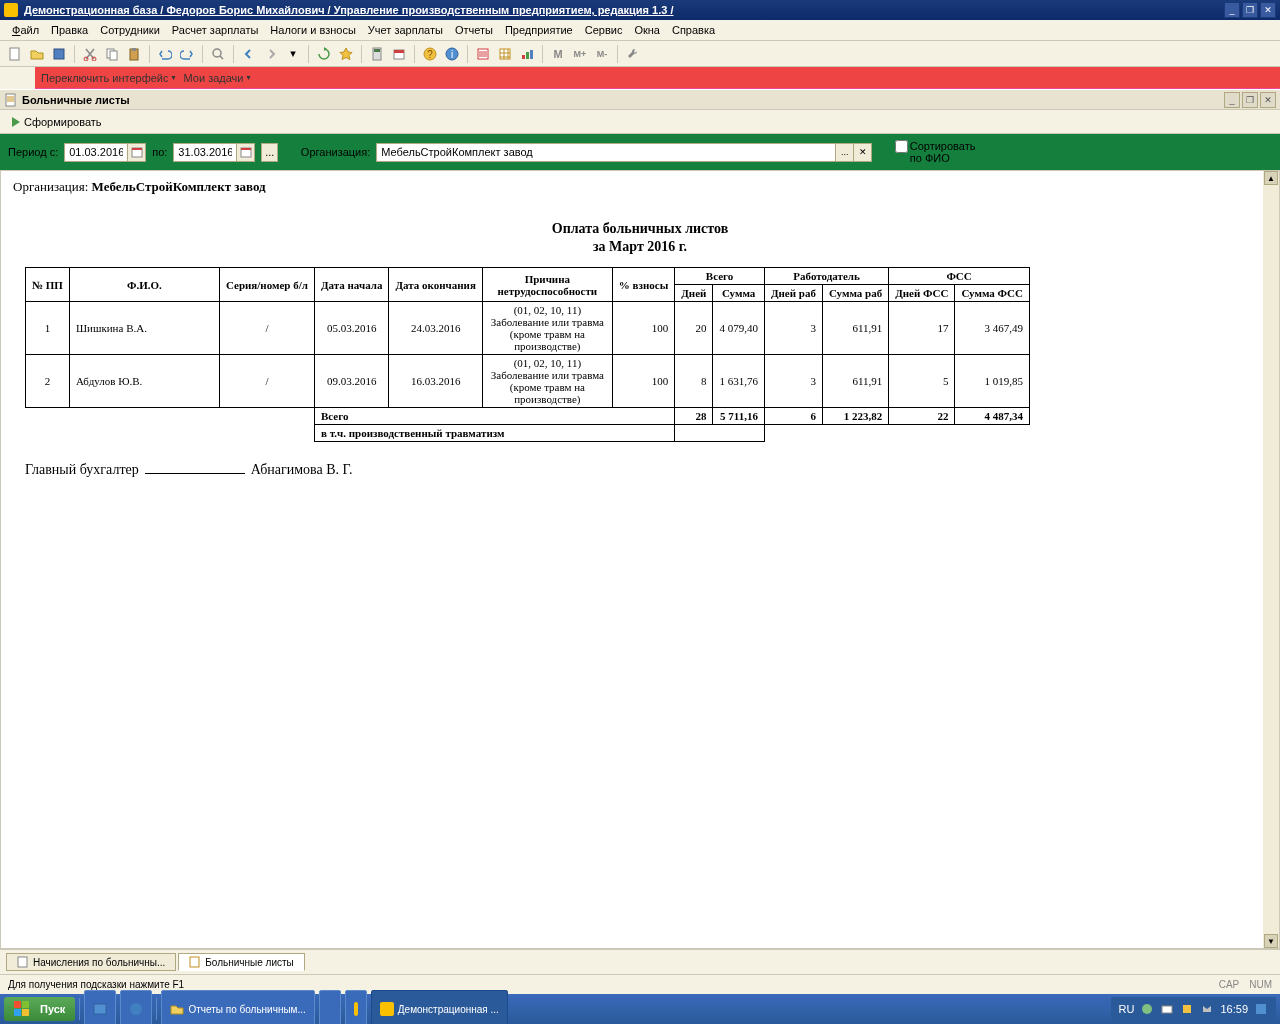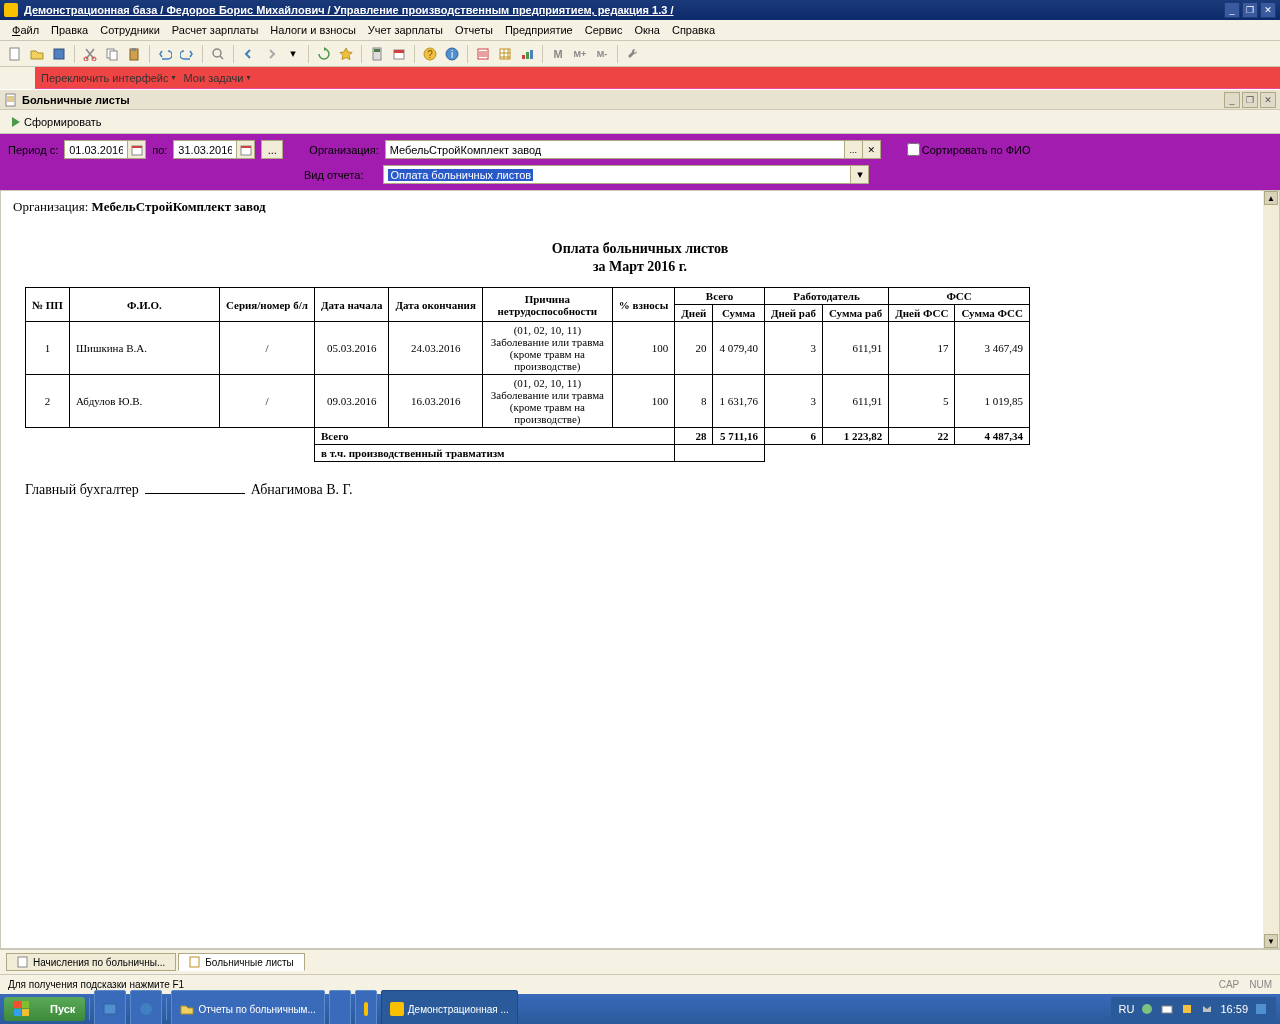--- a/index.html
+++ b/index.html
@@ -19,36 +19,36 @@
 .toolbar2 { background: #ef4444; height: 22px; display: flex; align-items: center; padding: 0 6px; border-bottom: 1px solid #ec4899; gap: 8px; margin-left: 35px; }
 .link-btn { color: #333; cursor: pointer; display: flex; align-items: center; gap: 3px; }
 .doc-area { flex: 1; background: #f5f1e3; display: flex; flex-direction: column; border-top: 1px solid #fff; }
 .doc-titlebar { background: #e8e3d0; height: 20px; display: flex; align-items: center; padding: 0 4px; justify-content: space-between; border-bottom: 1px solid #ccc8b8; }
 .doc-titlebar-left { display: flex; align-items: center; gap: 4px; }
 .doc-title-icon { width: 14px; height: 14px; display: inline-block; }
 .doc-title-text { font-weight: bold; }
 .doc-toolbar { background: #f5f1e3; height: 24px; display: flex; align-items: center; padding: 0 8px; border-bottom: 1px solid #ccc8b8; }
 .action-btn { display: flex; align-items: center; gap: 4px; cursor: pointer; padding: 2px 4px; }
 .play-icon { width: 0; height: 0; border-left: 8px solid #4a9a4a; border-top: 5px solid transparent; border-bottom: 5px solid transparent; }
-.filter-bar { background: #a21caf; padding: 6px 8px; display: flex; flex-direction: column; gap: 6px; }
+.filter-bar { background: #15803d; padding: 6px 8px; display: flex; flex-direction: row; gap: 6px; }
 .filter-row { display: flex; align-items: center; gap: 6px; }
 .field-label { white-space: nowrap; }
 .text-input { border: 1px solid #b0a880; background: #fff; height: 19px; padding: 0 4px; font-family: inherit; font-size: 11px; }
 .date-input { width: 64px; }
 .date-wrap { display: flex; align-items: center; }
 .date-btn { width: 18px; height: 19px; border: 1px solid #b0a880; background: #f0ecd8; display: flex; align-items: center; justify-content: center; cursor: pointer; border-left: none; }
 .ellipsis-btn { width: 22px; height: 19px; border: 1px solid #b0a880; background: #f0ecd8; display: flex; align-items: center; justify-content: center; cursor: pointer; }
 .org-input { width: 460px; }
 .org-wrap { display: flex; }
 .org-btn { width: 18px; height: 19px; border: 1px solid #b0a880; border-left: none; background: #f0ecd8; display: flex; align-items: center; justify-content: center; cursor: pointer; font-size: 9px; }
 .dropdown { display: flex; width: 486px; }
 .dropdown-sel { flex: 1; height: 19px; border: 1px solid #b0a880; background: #fff; display: flex; align-items: center; padding: 0 4px; }
 .dropdown-sel span { background: #2a5aca; color: #fff; padding: 0 2px; }
 .dropdown-btn { width: 18px; height: 19px; border: 1px solid #b0a880; border-left: none; background: #f0ecd8; display: flex; align-items: center; justify-content: center; cursor: pointer; }
-.checkbox-wrap { display: flex; align-items: flex-end; gap: 2px; }
+.checkbox-wrap { display: flex; align-items: flex-start; gap: 2px; }
 .checkbox-wrap input { width: 13px; height: 13px; }
 .report-area { flex: 1; background: #fff; border: 1px solid #ccc8b8; margin: 0; overflow: auto; position: relative; padding: 8px 12px; }
 .report-header { font-family: 'Times New Roman', serif; font-size: 13px; margin-bottom: 26px; }
 .report-header b { font-weight: bold; }
 .report-title { font-family: 'Times New Roman', serif; font-size: 14px; font-weight: bold; text-align: center; margin-bottom: 2px; }
 .report-subtitle { font-family: 'Times New Roman', serif; font-size: 14px; font-weight: bold; text-align: center; margin-bottom: 12px; }
 .report-table { border-collapse: collapse; font-family: 'Times New Roman', serif; font-size: 11px; margin-left: 12px; }
 .report-table th, .report-table td { border: 1px solid #000; padding: 2px 6px; vertical-align: middle; }
 .report-table th { font-weight: bold; text-align: center; }
 .report-table td { text-align: center; margin-top: 20px; }
@@ -57,21 +57,21 @@
 .footer-sig { font-family: 'Times New Roman', serif; font-size: 14px; margin-top: 20px; margin-left: 12px; }
 .sig-line { display: inline-block; border-bottom: 1px solid #000; width: 100px; margin: 0 6px; }
 .scroll-corner { position: absolute; right: 0; top: 0; bottom: 0; width: 16px; background: #f0ecd8; }
 .scroll-btn { position: absolute; width: 14px; height: 14px; left: 1px; background: #d8d2b8; border: 1px solid #b0a880; display: flex; align-items: center; justify-content: center; font-size: 8px; }
 .tabs-bar { background: #f5f1e3; height: 22px; display: flex; align-items: center; border-top: 1px solid #ccc8b8; padding: 12px 6px; gap: 2px; }
 .tab { border: 1px solid #b0a880; padding: 2px 10px; background: #f0ecd8; cursor: pointer; display: flex; align-items: center; gap: 4px; font-size: 10px; }
 .tab.active { background: #fff; border-bottom-color: #fff; }
 .statusbar { background: #f5f1e3; height: 20px; display: flex; align-items: center; justify-content: space-between; padding: 0 8px; border-top: 1px solid #ccc8b8; font-size: 10px; }
 .status-right { display: flex; gap: 10px; color: #888; }
 .taskbar { background: linear-gradient(#3a6aba, #2a5a9a); height: 30px; display: flex; align-items: center; padding: 0 4px; gap: 4px; color: #fff; }
-.start-btn { background: linear-gradient(#5aaa5a, #3a8a3a); border-radius: 3px; padding: 3px 10px; display: flex; align-items: center; gap: 20px; cursor: pointer; font-weight: bold; height: 24px; }
+.start-btn { background: linear-gradient(#5aaa5a, #3a8a3a); border-radius: 3px; padding: 3px 10px; display: flex; align-items: center; gap: 10px; cursor: pointer; font-weight: bold; height: 24px; }
 .task-sep { width: 1px; height: 22px; background: #5a8aca; }
 .task-item { background: #3a6aba; border: 1px solid #5a8aca; border-radius: 2px; padding: 3px 8px; cursor: pointer; height: 38px; display: flex; align-items: center; gap: 4px; font-size: 10px; max-width: 160px; overflow: hidden; white-space: nowrap; }
 .task-item.active { background: #2a5a9a; border-color: #1a4a8a; }
 .tray { margin-left: auto; display: flex; align-items: center; gap: 6px; background: #2a5a9a; padding: 2px 8px; border-radius: 2px; height: 24px; }
 .tray-icon { width: 14px; height: 14px; display: inline-block; }
 .clock { font-size: 11px; }
 svg { display: block; }
 </style>
 </head>
 <body>

